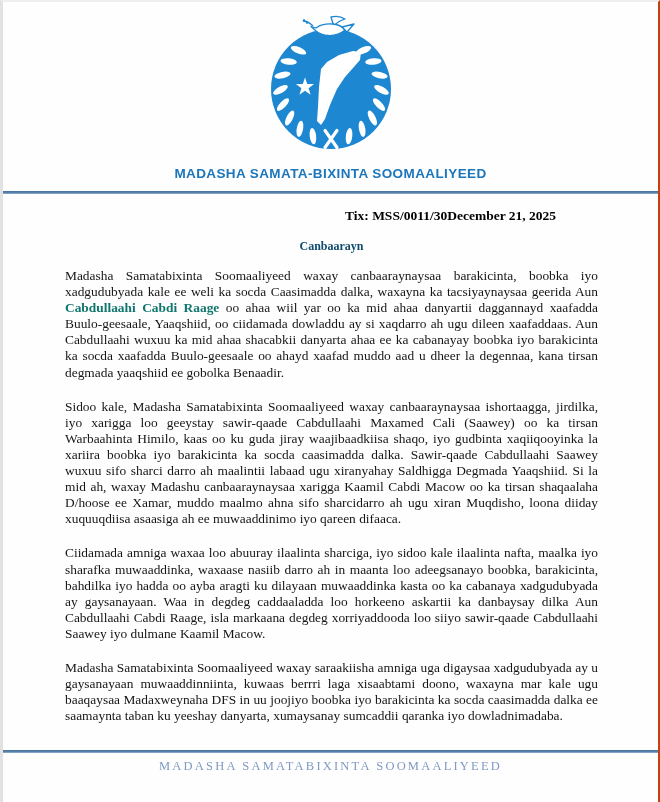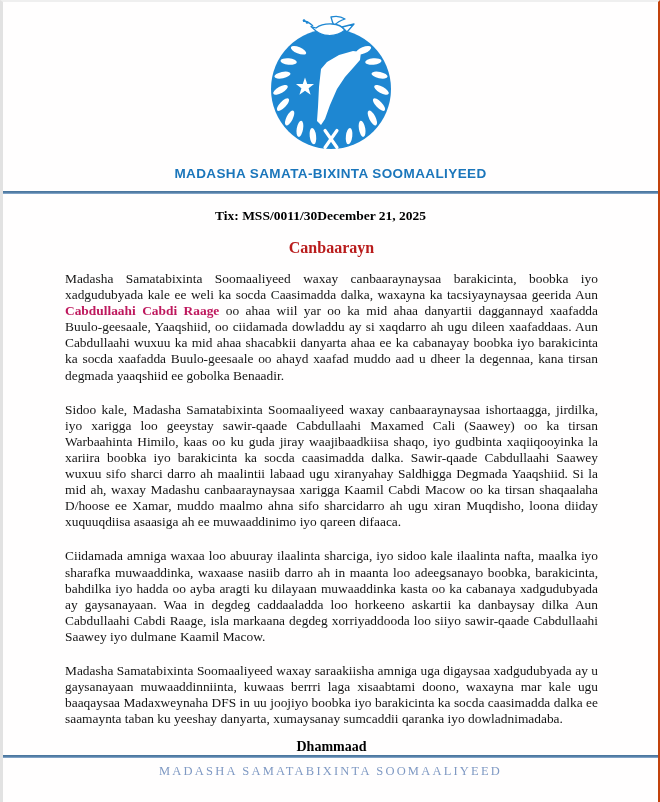--- a/index.html
+++ b/index.html
@@ -24,33 +24,33 @@
   }
   .blue-rule{
     height:3px; width:100%;
     background:linear-gradient(to bottom,#4b779f 40%, #93b2d4);
     margin-top:10px;
   }
 
   
   .letter-body{ padding:14px 60px 0 62px; color:#151515; }
   .ref-row{
-    display:flex; justify-content:center;
+    display:flex; justify-content:flex-end;
     padding:0 42px 0 20px;
     font-weight:bold; font-size:13.5px; color:#000;
   }
   .doc-title{
-    text-align:center; font-weight:bold; font-size:16px;
-    margin:15px 0 14px 0; color:#b91c1c;
+    text-align:center; font-weight:bold; font-size:12px;
+    margin:15px 0 14px 0; color:#0c4a6e;
   }
   .body-paragraph{
     font-size:13.4px; line-height:16.1px; text-align:justify;
     margin-bottom:18px;
   }
-  .body-paragraph b{ color:#be185d; }
+  .body-paragraph b{ color:#0f766e; }
   .closing-word{
     text-align:center; font-weight:bold; font-size:14px; color:#000;
     margin-top:-6px;
   }
 
   
   .page-footer{ margin-top:auto; }
   .page-footer .blue-rule{ margin-top:0; }
   .footer-org-name{
     text-align:center; font-size:12.5px; letter-spacing:2.2px;
@@ -121,21 +121,20 @@
     <h1 class="doc-title">Canbaarayn</h1>
 
     <p class="body-paragraph"><span>Madasha Samatabixinta Soomaaliyeed waxay canbaaraynaysaa barakicinta, boobka iyo xadgudubyada kale ee weli ka socda Caasimadda dalka, waxayna ka tacsiyaynaysaa geerida Aun </span><b>Cabdullaahi Cabdi Raage</b><span> oo ahaa wiil yar oo ka mid ahaa danyartii daggannayd xaafadda Buulo-geesaale, Yaaqshiid, oo ciidamada dowladdu ay si xaqdarro ah ugu dileen xaafaddaas. Aun Cabdullaahi wuxuu ka mid ahaa shacabkii danyarta ahaa ee ka cabanayay boobka iyo barakicinta ka socda xaafadda Buulo-geesaale oo ahayd xaafad muddo aad u dheer la degennaa, kana tirsan degmada yaaqshiid ee gobolka Benaadir.</span></p>
 
     <p class="body-paragraph">Sidoo kale, Madasha Samatabixinta Soomaaliyeed waxay canbaaraynaysaa ishortaagga, jirdilka, iyo xarigga loo geeystay sawir-qaade Cabdullaahi Maxamed Cali (Saawey) oo ka tirsan Warbaahinta Himilo, kaas oo ku guda jiray waajibaadkiisa shaqo, iyo gudbinta xaqiiqooyinka la xariira boobka iyo barakicinta ka socda caasimadda dalka. Sawir-qaade Cabdullaahi Saawey wuxuu sifo sharci darro ah maalintii labaad ugu xiranyahay Saldhigga Degmada Yaaqshiid. Si la mid ah, waxay Madashu canbaaraynaysaa xarigga Kaamil Cabdi Macow oo ka tirsan shaqaalaha D/hoose ee Xamar, muddo maalmo ahna sifo sharcidarro ah ugu xiran Muqdisho, loona diiday xuquuqdiisa asaasiga ah ee muwaaddinimo iyo qareen difaaca.</p>
 
     <p class="body-paragraph">Ciidamada amniga waxaa loo abuuray ilaalinta sharciga, iyo sidoo kale ilaalinta nafta, maalka iyo sharafka muwaaddinka, waxaase nasiib darro ah in maanta loo adeegsanayo boobka, barakicinta, bahdilka iyo hadda oo ayba aragti ku dilayaan muwaaddinka kasta oo ka cabanaya xadgudubyada ay gaysanayaan. Waa in degdeg caddaaladda loo horkeeno askartii ka danbaysay dilka Aun Cabdullaahi Cabdi Raage, isla markaana degdeg xorriyaddooda loo siiyo sawir-qaade Cabdullaahi Saawey iyo dulmane Kaamil Macow.</p>
 
     <p class="body-paragraph">Madasha Samatabixinta Soomaaliyeed waxay saraakiisha amniga uga digaysaa xadgudubyada ay u gaysanayaan muwaaddinniinta, kuwaas berrri laga xisaabtami doono, waxayna mar kale ugu baaqaysaa Madaxweynaha DFS in uu joojiyo boobka iyo barakicinta ka socda caasimadda dalka ee saamaynta taban ku yeeshay danyarta, xumaysanay sumcaddii qaranka iyo dowladnimadaba.</p>
 
-    <div class="closing-word">Dhammaad</div>
   </main>
 
   <footer class="page-footer">
     <div class="blue-rule"></div>
     <div class="footer-org-name">MADASHA SAMATABIXINTA SOOMAALIYEED</div>
   </footer>
 
 </div>
 
 </body></html>

